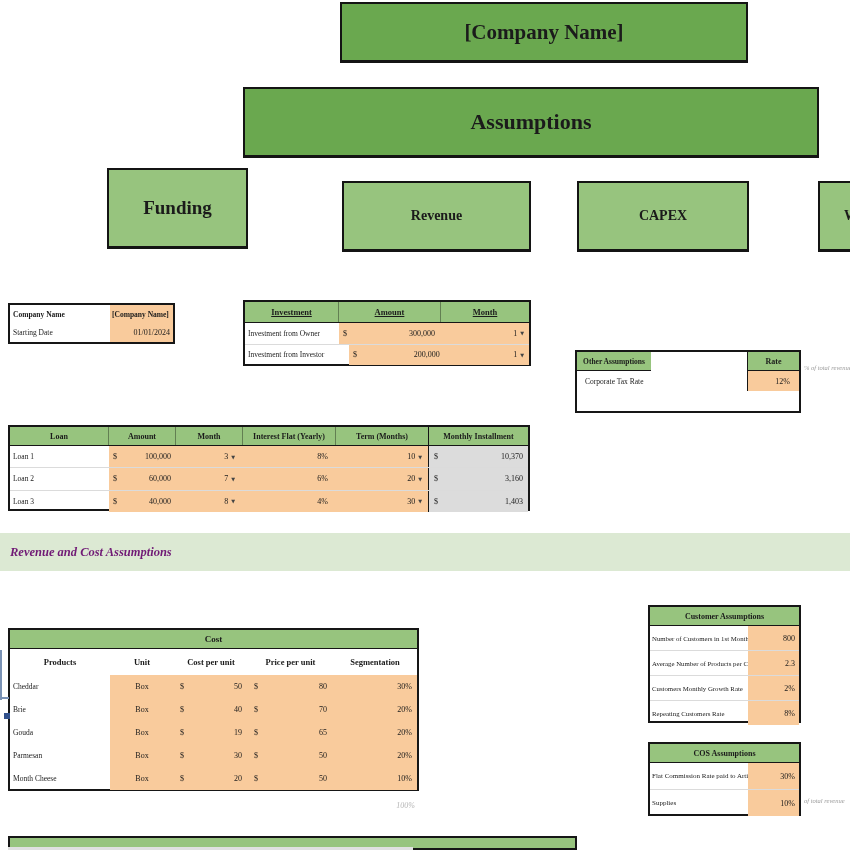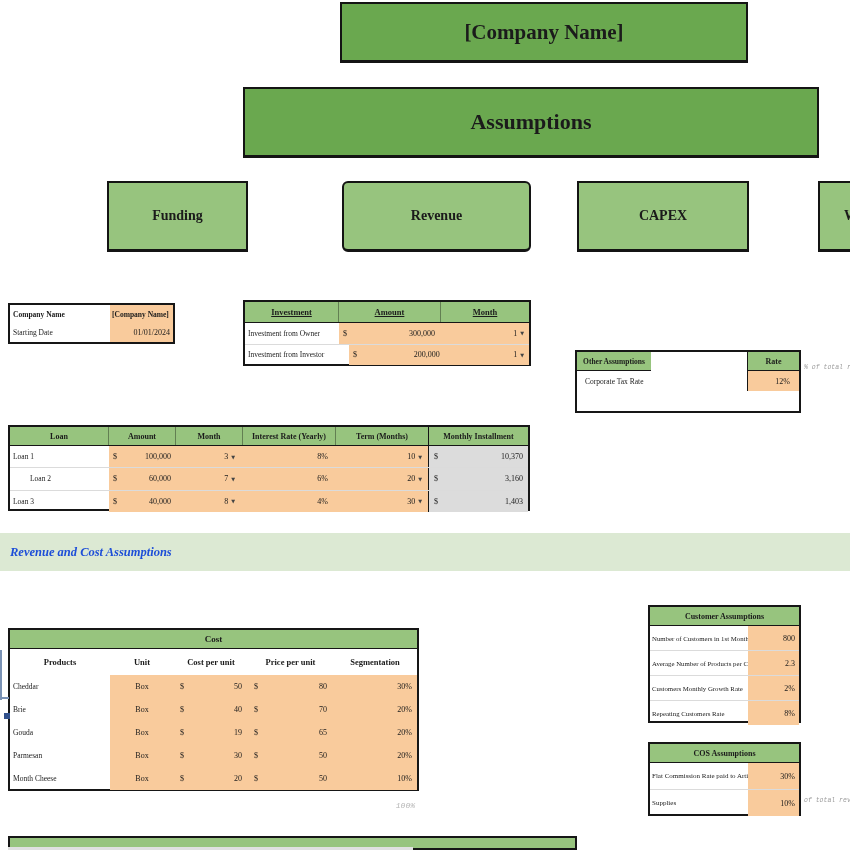--- a/index.html
+++ b/index.html
@@ -19,43 +19,43 @@
   .grayc{background:#dcdcdc;}
   .rt{justify-content:flex-end;}
   .ctr{justify-content:center;}
   .money{justify-content:space-between;}
   .sep-b{border-bottom:1px solid rgba(0,0,0,0.14);}
   .blk-b{border-bottom:1px solid #161616;}
   .blk-l{border-left:1.5px solid #161616;}
   .thin-r{border-right:1px solid rgba(0,0,0,0.35);}
   .arrow{font-size:5px;color:#444;margin-left:3px;font-family:"DejaVu Sans",sans-serif;}
   .lbl{font-size:7.5px;}
-  .note{position:absolute;font-style:italic;color:#9a9a9a;font-size:6.5px;white-space:nowrap;font-family:Liberation Mono, monospace;}
+  .note{position:absolute;font-style:italic;color:#9a9a9a;font-size:6.5px;white-space:nowrap;}
   .band{position:absolute;left:0;top:533px;width:850px;height:38px;background:#dce9d3;
         display:flex;align-items:center;}
-  .band span{font-style:italic;font-weight:bold;font-size:12.5px;margin-left:10px;color:#1d4ed8;}
+  .band span{font-style:italic;font-weight:bold;font-size:12.5px;margin-left:10px;color:#701a75;}
   .selmark{position:absolute;background:#7a92b5;}
 </style>
 </head>
 <body>
 
 <div class="screen">
 
   <div class="gbox dark" style="left:340px;top:2px;width:408px;height:61px;font-size:21px;">
     <span>[Company Name]</span>
   </div>
 
   <div class="gbox dark" style="left:243px;top:87px;width:576px;height:71px;font-size:22px;">
     <span>Assumptions</span>
   </div>
 
-  <div class="gbox light" style="left:107px;top:181px;width:141px;height:71px;font-size:14px;">
+  <div class="gbox light" style="left:107px;top:168px;width:141px;height:81px;font-size:19px;">
     <span>Funding</span>
   </div>
-  <div class="gbox light" style="left:342px;top:181px;width:189px;height:71px;font-size:14px;border-radius:6px;">
+  <div class="gbox light" style="left:342px;top:181px;width:189px;height:71px;font-size:14px;">
     <span>Revenue</span>
   </div>
   <div class="gbox light" style="left:577px;top:181px;width:172px;height:71px;font-size:14px;">
     <span>CAPEX</span>
   </div>
   <div class="gbox light" style="left:818px;top:181px;width:80px;height:71px;font-size:14px;justify-content:flex-start;padding-left:24px;">
     <span>W</span>
   </div>
 
   <div class="tbl" style="left:8px;top:303px;width:167px;height:41px;">
@@ -110,21 +110,21 @@
       <div class="cell orange rt blk-l" style="width:52px;padding-right:9px;">12%</div>
     </div>
   </div>
   <div class="note" style="left:804px;top:364px;">% of total revenue</div>
 
   <div class="tbl" style="left:8px;top:425px;width:522px;height:86px;">
     <div class="row blk-b" style="height:18px;">
       <div class="cell hdrc thin-r" style="width:99px;">Loan</div>
       <div class="cell hdrc thin-r" style="width:67px;">Amount</div>
       <div class="cell hdrc thin-r" style="width:67px;">Month</div>
-      <div class="cell hdrc thin-r" style="width:93px;">Interest Rate (Yearly)</div>
+      <div class="cell hdrc thin-r" style="width:93px;">Interest Flat (Yearly)</div>
       <div class="cell hdrc" style="width:92px;">Term (Months)</div>
       <div class="cell hdrc blk-l" style="width:100px;">Monthly Installment</div>
     </div>
 
     <div class="row sep-b" style="height:21.3px;">
       <div class="cell lbl" style="width:99px;padding-left:3px;">Loan 1</div>
       <div class="cell orange money" style="width:67px;padding:0 5px 0 4px;">
         <span>$</span>
         <span>100,000</span>
       </div>
@@ -137,21 +137,21 @@
         <span>10</span>
         <span class="arrow">▼</span>
       </div>
       <div class="cell grayc money blk-l" style="width:100px;padding:0 5px 0 5px;">
         <span>$</span>
         <span>10,370</span>
       </div>
     </div>
 
     <div class="row sep-b" style="height:21.3px;">
-      <div class="cell lbl" style="width:99px;padding-left:20px;">Loan 2</div>
+      <div class="cell lbl" style="width:99px;padding-left:3px;">Loan 2</div>
       <div class="cell orange money" style="width:67px;padding:0 5px 0 4px;">
         <span>$</span>
         <span>60,000</span>
       </div>
       <div class="cell orange rt" style="width:67px;padding-right:8px;">
         <span>7</span>
         <span class="arrow">▼</span>
       </div>
       <div class="cell orange rt" style="width:93px;padding-right:8px;">6%</div>
       <div class="cell orange rt" style="width:92px;padding-right:6px;">

